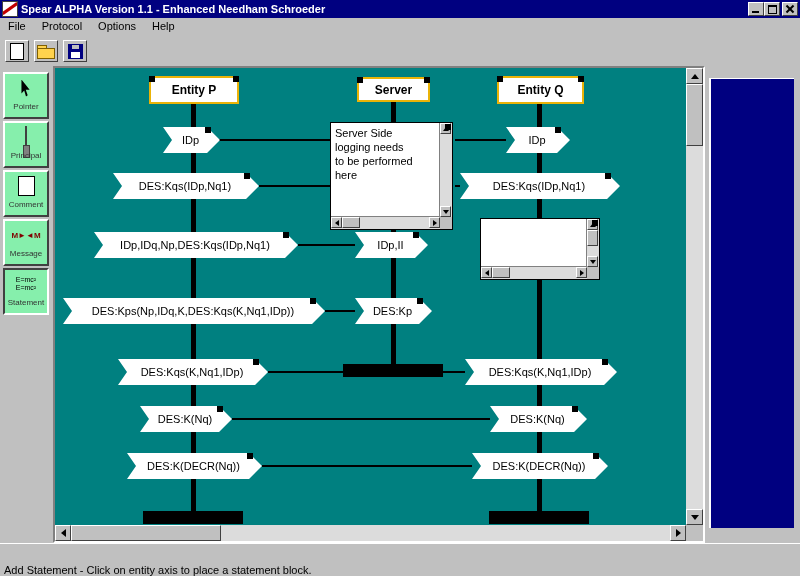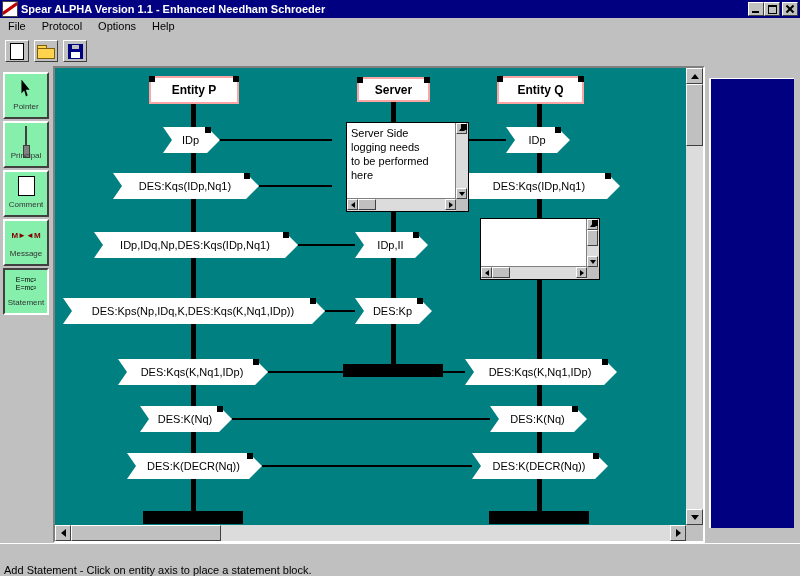--- a/index.html
+++ b/index.html
@@ -59,21 +59,21 @@
   .sb-thumb-v{position:absolute;left:0;top:16px;width:17px;height:62px;background:#c0c0c0;border:1px solid;border-color:#fff #404040 #404040 #fff;box-sizing:border-box;}
   .sb-thumb-h{position:absolute;top:0;left:16px;width:150px;height:16px;background:#c0c0c0;border:1px solid;border-color:#fff #404040 #404040 #fff;box-sizing:border-box;}
   .tri2-up{width:0;height:0;border-left:4px solid transparent;border-right:4px solid transparent;border-bottom:5px solid #000;}
   .tri2-down{width:0;height:0;border-left:4px solid transparent;border-right:4px solid transparent;border-top:5px solid #000;}
   .tri2-left{width:0;height:0;border-top:4px solid transparent;border-bottom:4px solid transparent;border-right:5px solid #000;}
   .tri2-right{width:0;height:0;border-top:4px solid transparent;border-bottom:4px solid transparent;border-left:5px solid #000;}
   
   .axis{position:absolute;width:5px;background:#000;}
   .stbar{position:absolute;height:13px;background:#000;}
   .mline{position:absolute;height:2px;background:#000;}
-  .ent{position:absolute;background:#fff;border:2px solid #fca5a5;box-sizing:border-box;display:flex;align-items:center;justify-content:center;font-weight:bold;font-size:12px;}
+  .ent{position:absolute;background:#fff;border:2px solid #eab308;box-sizing:border-box;display:flex;align-items:center;justify-content:center;font-weight:bold;font-size:12px;}
   .eh{position:absolute;width:6px;height:6px;background:#000;}
   .flag{position:absolute;height:26px;}
   .fbody{position:absolute;left:0;top:0;right:0;bottom:0;background:#fff;
     clip-path:polygon(0 0, calc(100% - 13px) 0, 100% 50%, calc(100% - 13px) 100%, 0 100%, 9px 50%);
     filter:drop-shadow(1px 0 0 #000) drop-shadow(-1px 0 0 #000) drop-shadow(0 1px 0 #000) drop-shadow(0 -1px 0 #000);
     display:flex;align-items:center;justify-content:center;font-size:11px;white-space:nowrap;
     padding:0 15px 0 13px;box-sizing:border-box;}
   .fh{position:absolute;top:0;right:9px;width:6px;height:6px;background:#000;z-index:3;}
   
   .cbox{position:absolute;background:#fff;border:1px solid #000;box-sizing:border-box;}
@@ -264,21 +264,21 @@
     </div>
     <div class="flag" style="left:72px;top:385px;width:135px">
       <div class="fbody">DES:K(DECR(Nq))</div>
       <span class="fh"></span>
     </div>
     <div class="flag" style="left:417px;top:385px;width:136px">
       <div class="fbody">DES:K(DECR(Nq))</div>
       <span class="fh"></span>
     </div>
 
-    <div class="cbox" style="left:291px;top:54px;width:123px;height:90px">
+    <div class="cbox" style="left:275px;top:54px;width:123px;height:108px">
       <div class="ctext">
         <div>Server Side</div>
         <div>logging needs</div>
         <div>to be performed</div>
         <div>here</div>
       </div>
       <div class="cvsb">
         <span class="cbtn" style="top:0;left:0">
             <span class="tri-up"></span>
           </span>

